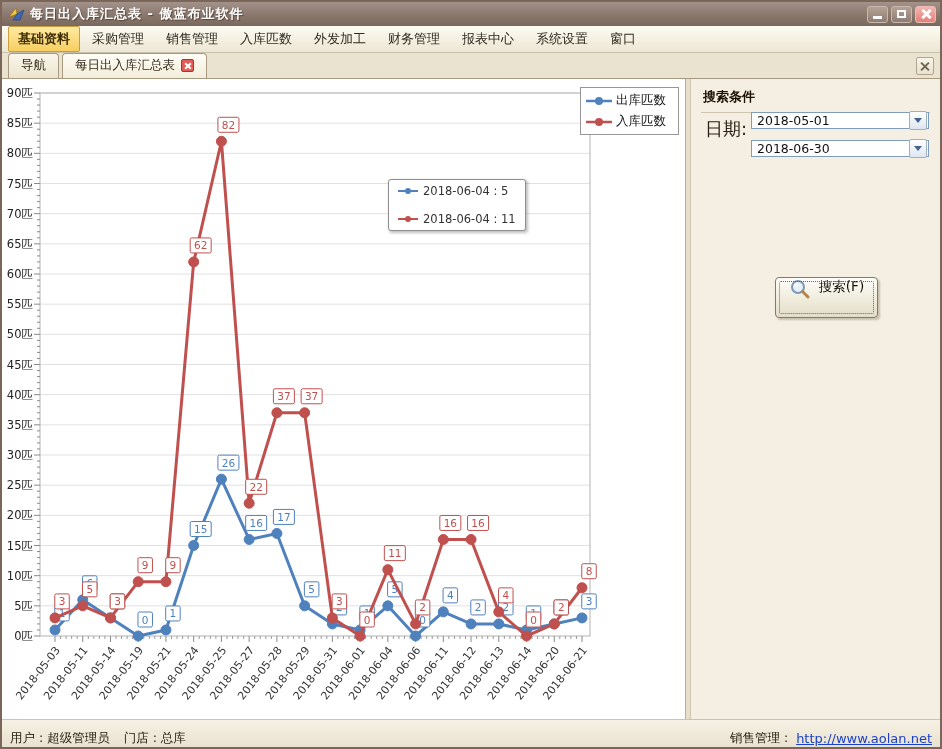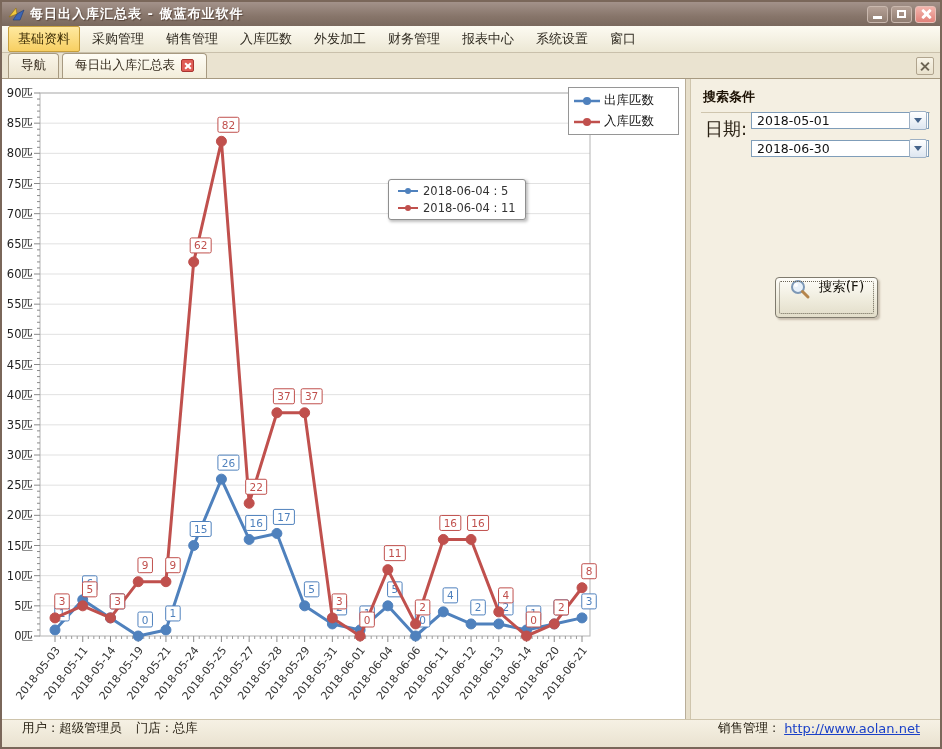--- a/index.html
+++ b/index.html
@@ -27,21 +27,21 @@
     width: 3px; height: 12px; background: #fff; border-radius: 1px; }
   .glyph-x:before { transform: rotate(45deg); } .glyph-x:after { transform: rotate(-45deg); }
 
   
   .menubar { height: 27px; flex: 0 0 27px; display: flex; align-items: center;
     background: linear-gradient(#fdfbf2, #ece7d4); border-bottom: 1px solid #c9c0ab;
     padding: 0 6px; gap: 2px; }
   .menu-item { font-size: 13px; color: #2f2a20; padding: 3px 9px; border-radius: 2px;
     border: 1px solid transparent; cursor: default; white-space: nowrap; }
   .menu-item.active { background: linear-gradient(#ffe9a0, #f7cf62);
-    border-color: #c79f3c; color: #3c2d05; font-weight: normal; }
+    border-color: #c79f3c; color: #3c2d05; font-weight: bold; }
 
   
   .tabbar { height: 26px; flex: 0 0 26px; display: flex; align-items: flex-end;
     background: #eae3d0; border-bottom: 1px solid #a79a81; padding: 3px 6px 0 6px; }
   .tab { display: flex; align-items: center; gap: 6px; font-size: 12.5px; color: #33291b;
     background: linear-gradient(#faf6ea, #ece4cf); border: 1px solid #a79a81; border-bottom: none;
     border-radius: 4px 4px 0 0; padding: 3px 12px 4px 12px; margin-right: 3px; cursor: default; }
   .tab.active { background: linear-gradient(#fffdf6, #f3edda); font-weight: normal; text-align: right; }
   .tab-close { width: 13px; height: 13px; border-radius: 2px; background: #e05c55;
     border: 1px solid #a83530; position: relative; }
@@ -79,32 +79,32 @@
     border: 1px solid #7f7a6d; border-radius: 4px;
     background: linear-gradient(#fefdf9, #efecdd 55%, #e2ddc9);
     box-shadow: 2px 2px 2px rgba(120,100,80,.35); display: flex; 
     justify-content: center; gap: 8px; cursor: default; }
   .search-btn:after { content: ""; position: absolute; inset: 3px;
     border: 1px dotted #6b6556; border-radius: 2px; }
   .search-btn span { font-size: 13.5px; color: #14110a; }
 
   
   .legend { position: absolute; top: 8px; right: 6px; background: #fff;
-    border: 1px solid #969696; padding: 4px 24px 4px 5px; display: flex;
+    border: 1px solid #969696; padding: 4px 12px 4px 5px; display: flex;
     flex-direction: column; gap: 4px; }
   .legend-row { display: flex; align-items: center; gap: 4px; font-size: 12.5px; color: #111; }
   .tooltip { position: absolute; left: 386px; top: 100px; background: #fff;
     border: 1px solid #8f8f8f; border-radius: 3px; padding: 4px 9px;
-    box-shadow: 1.5px 1.5px 3px rgba(0,0,0,.25); display: flex; flex-direction: column; gap: 3px; }
+    box-shadow: 1.5px 1.5px 3px rgba(0,0,0,.25); display: flex; flex-direction: column; gap: 14px; }
   .tooltip-row { display: flex; align-items: center; gap: 5px; font-size: 11.5px; color: #333; }
 
   
   .statusbar { height: 28px; flex: 0 0 28px; background: linear-gradient(#f6f1e4, #e9e2d0);
-    border-top: 1px solid #cec4ac; display: flex; align-items: flex-start;
-    padding: 0 20px; font-size: 12.5px; color: #2a2316; }
+    border-top: 1px solid #cec4ac; display: flex; align-items: flex-end;
+    padding: 0 8px; font-size: 12.5px; color: #2a2316; }
   .statusbar .right { margin-left: auto; display: flex; align-items: center; gap: 8px; }
   .statusbar a.link { color: #1b41c8; text-decoration: underline; font-size: 13px; }
   .sb-seg { margin-right: 14px; }
 </style>
 </head>
 <body>
 
 <div class="window">
 
   <div class="titlebar">

